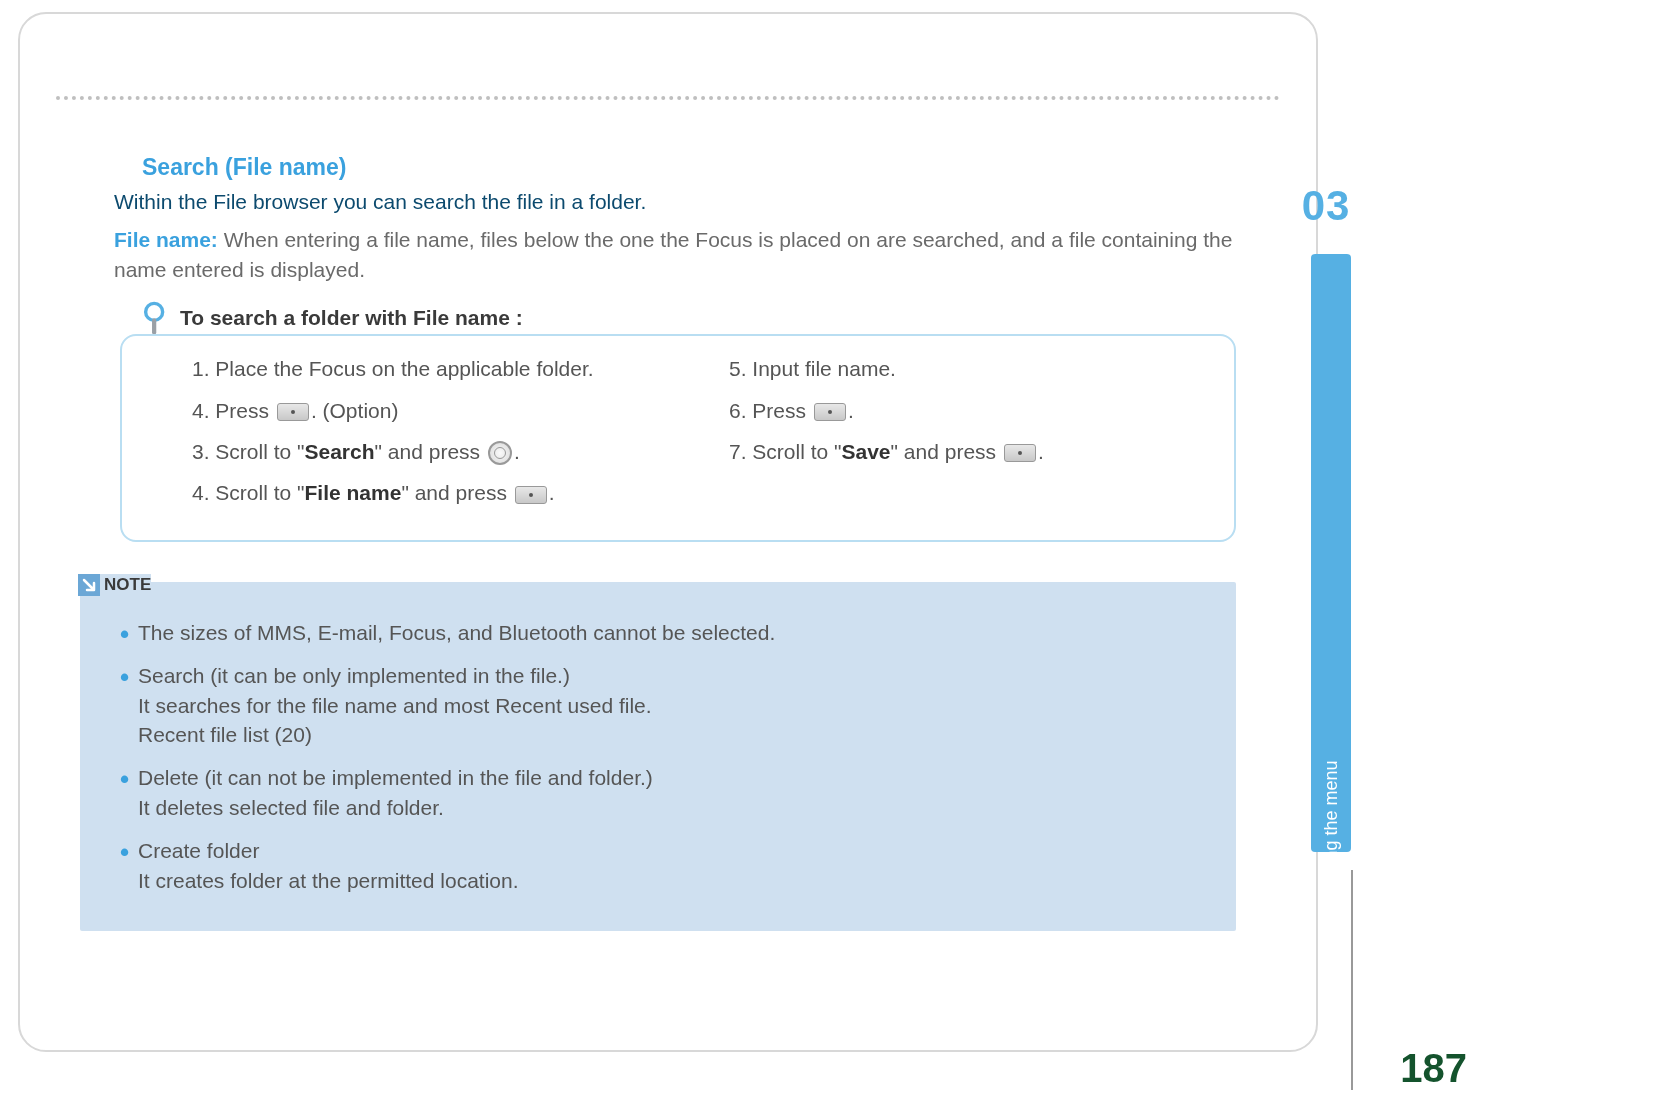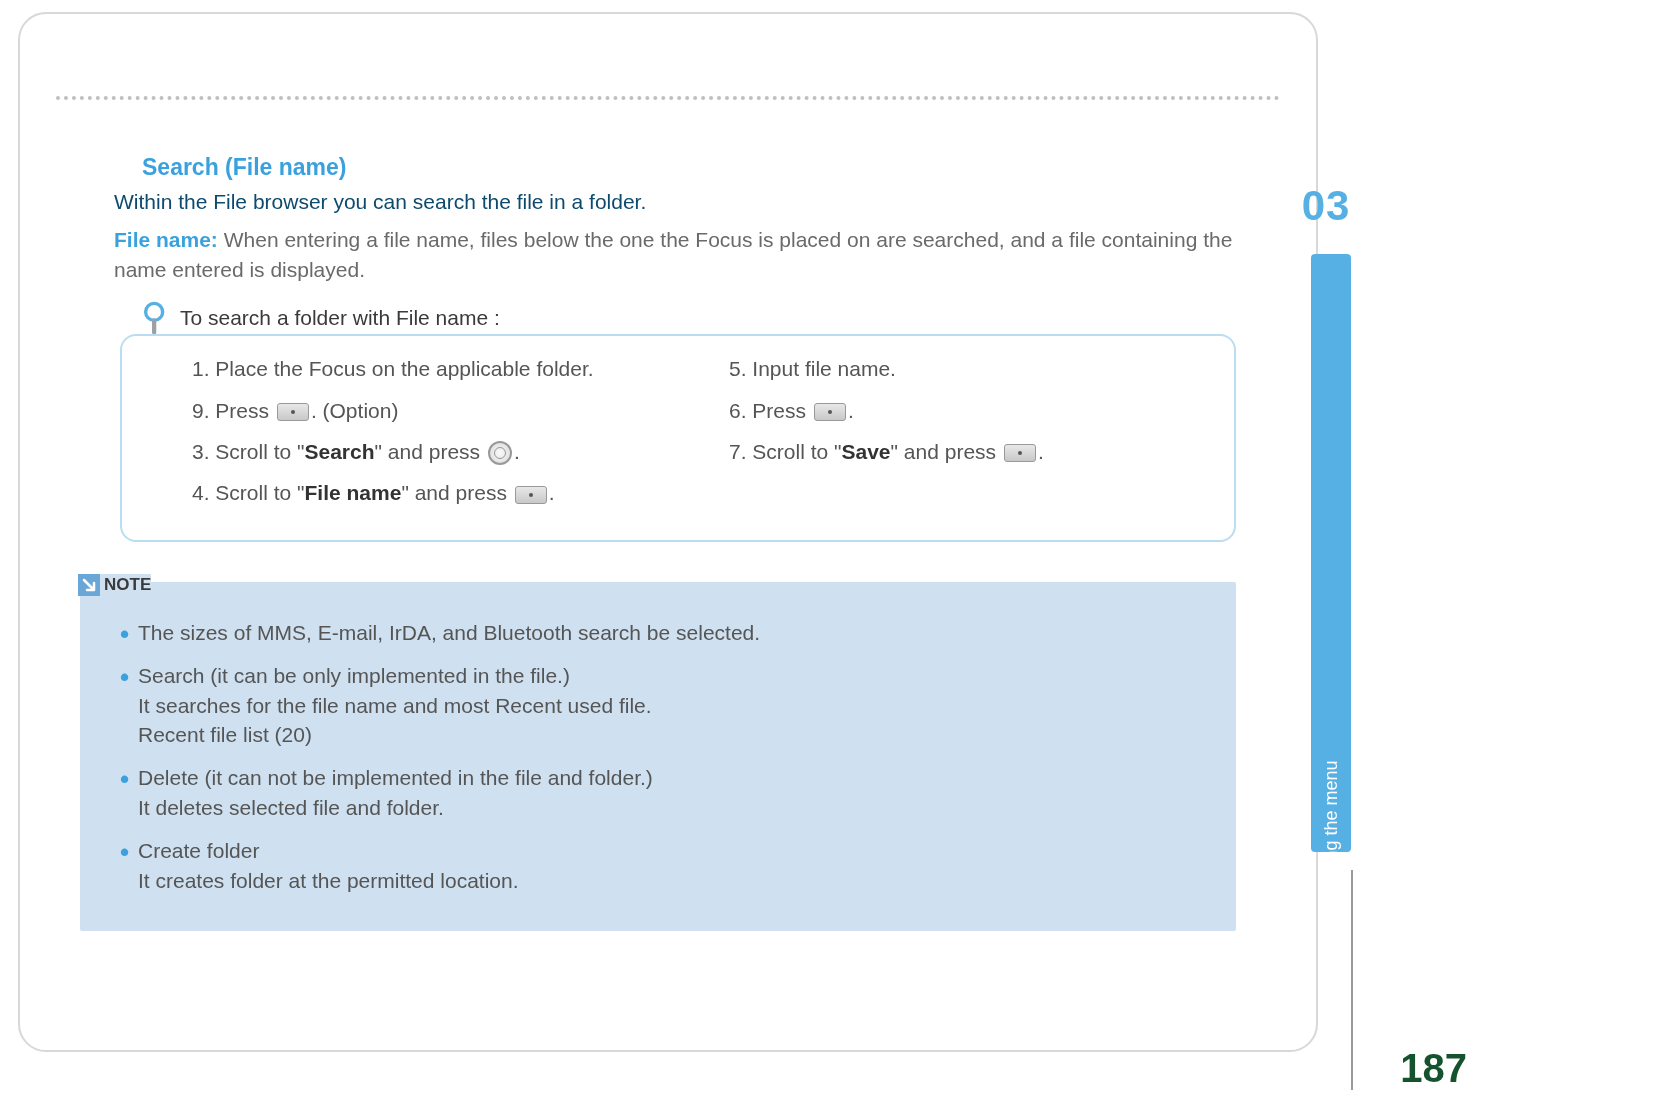--- a/index.html
+++ b/index.html
@@ -58,21 +58,21 @@
   .file-name-label {
     color: #3aa1de;
     font-weight: bold;
     margin-top: 42px;
   }
   .steps-header {
     position: relative;
     padding-left: 50px;
     margin-left: 30px;
     margin-bottom: 8px;
-    font-weight: normal;
+    font-weight: bold;
     font-size: 21px;
     color: #3a3a3a;
     z-index: 3;
   }
   .magnifier {
     position: absolute;
     left: 8px;
     top: -6px;
     width: 34px;
     height: 34px;
@@ -266,21 +266,21 @@
         </svg>
       </span>
       <span>To search a folder with File name :</span>
     </div>
 
     <div class="steps-box">
       <div class="steps-cols">
         <ul class="steps-col">
           <li><span>1.  Place the Focus on the applicable folder.</span></li>
           <li>
-            <span>9.  Press </span><span class="soft-key"></span><span>.   (Option)</span>
+            <span>4.  Press </span><span class="soft-key"></span><span>.   (Option)</span>
           </li>
           <li>
             <span>3.  Scroll to "</span><span class="bold">Search</span><span>" and press </span><span class="round-key"></span><span>.</span>
           </li>
           <li>
             <span>4.  Scroll to "</span><span class="bold">File name</span><span>" and press </span><span class="soft-key"></span><span>.</span>
           </li>
         </ul>
         <ul class="steps-col">
           <li><span>5.  Input file name.</span></li>
@@ -298,21 +298,21 @@
       <div class="note-tag">
         <span class="note-arrow">
           <svg viewBox="0 0 22 22">
               <rect width="22" height="22" fill="#6ba7d6"></rect>
               <path d="M6 6 L16 16 M16 16 L16 9 M16 16 L9 16" stroke="#fff" stroke-width="2.5" fill="none" stroke-linecap="round"></path>
             </svg>
         </span><span class="note-label">NOTE</span>
       </div>
       <div class="note-list">
         <div class="note-item">
-          <span>The sizes of MMS, E-mail, IrDA, and Bluetooth search be selected.</span>
+          <span>The sizes of MMS, E-mail, Focus, and Bluetooth cannot be selected.</span>
         </div>
         <div class="note-item">
           <span>Search (it can be only implemented in the file.)</span><br>
           <span>It searches for the file name and most Recent used file.</span><br>
           <span>Recent file list (20)</span>
         </div>
         <div class="note-item">
           <span>Delete (it can not be implemented in the file and folder.)</span><br>
           <span>It deletes selected file and folder.</span>
         </div>

